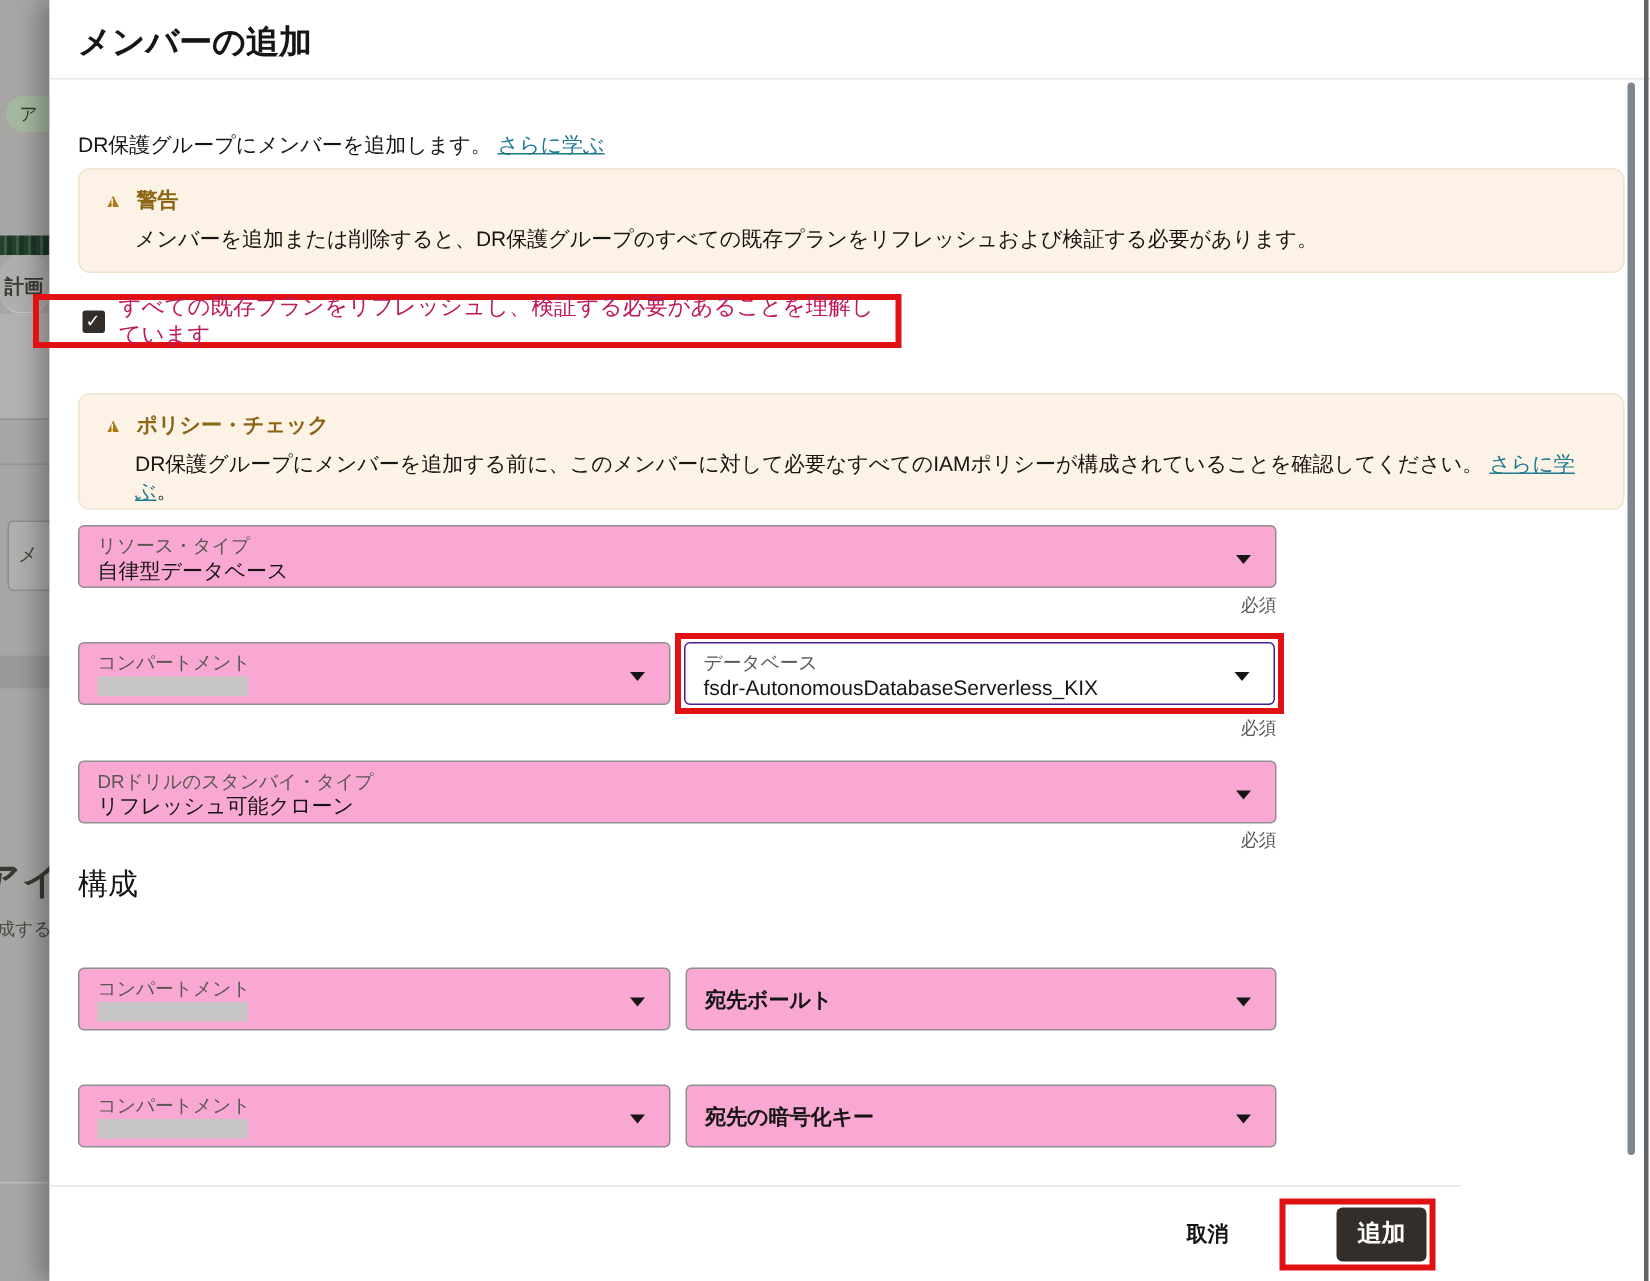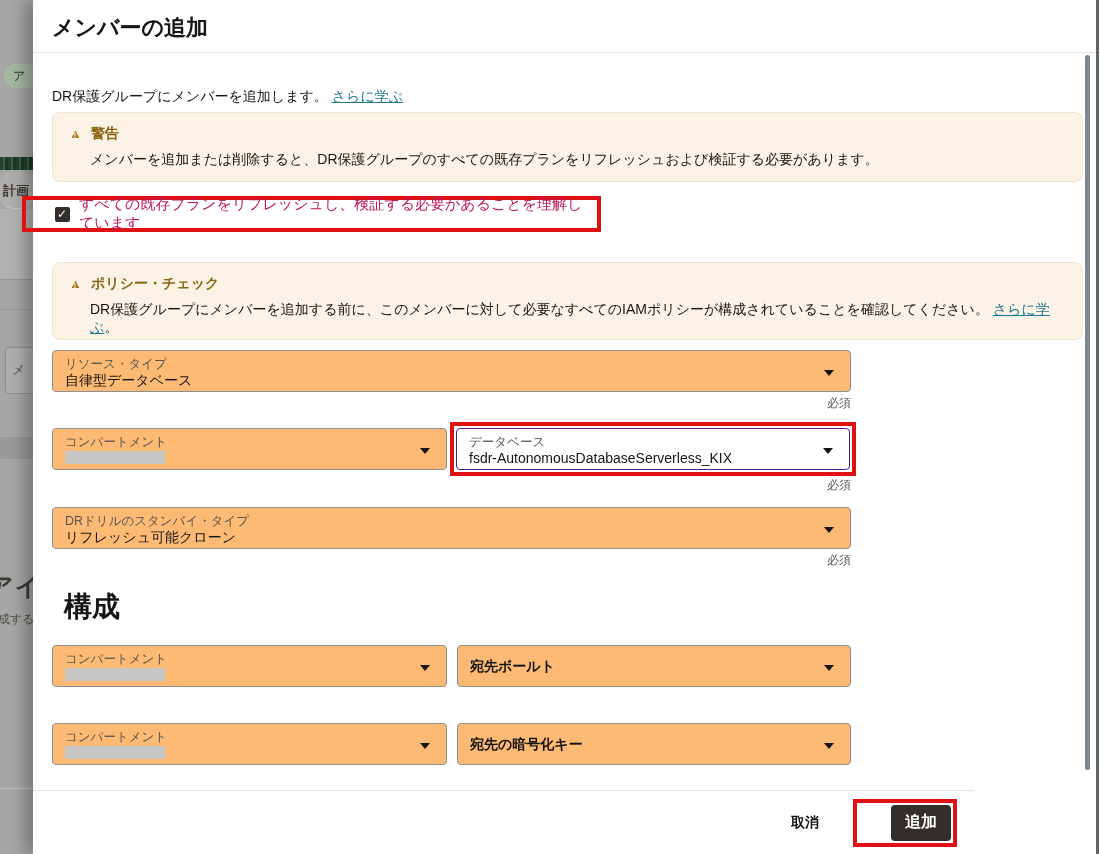--- a/index.html
+++ b/index.html
@@ -37,38 +37,38 @@
   .notice-msg { margin:8px 0 2px 21px; font-size:14px; color:#161513; }
   #warning-box { top:112px; height:44px; }
   #policy-box { top:262px; height:52px; }
 
   .red-outline { border:4px solid #e01112; box-sizing:border-box; }
   #ack-box { position:absolute; left:-11px; top:196px; width:579px; height:36px; display:flex; align-items:center; padding-left:29px; }
   .checkbox { position:relative; width:15px; height:15px; background:#332e2a; border-radius:2px; margin-right:9px; flex:none; }
   .checkbox::after { content:"✓"; position:absolute; left:2px; top:0px; font-size:12px; color:#fff; font-weight:bold; }
   #ack-label { font-size:15px; color:#be185d; }
 
-  .field { position:absolute; height:42px; border:1px solid #8f8f8f; border-radius:4px; background:#fdba74; box-sizing:border-box; cursor:pointer; }
+  .field { position:absolute; height:42px; border:1px solid #8f8f8f; border-radius:4px; background:#f9a8d4; box-sizing:border-box; cursor:pointer; }
   .flabel { position:absolute; left:12px; top:5px; font-size:12.5px; color:#58564f; white-space:nowrap; }
   .fvalue { position:absolute; left:12px; top:21px; font-size:14px; color:#161513; white-space:nowrap; }
   .fredact { position:absolute; left:12px; top:22px; width:100px; height:13px; background:#c7c5c3; }
   .fcenter { position:absolute; left:12px; top:12px; font-size:14px; font-weight:bold; color:#161513; white-space:nowrap; }
   .arrow { position:absolute; right:16px; top:19px; width:0; height:0; border-left:5px solid transparent; border-right:5px solid transparent; border-top:6px solid #161513; }
   .req { position:absolute; left:19px; width:799px; text-align:right; font-size:12px; color:#5b5955; }
 
   #f-resource { left:19px; top:350px; width:799px; }
   #req1 { top:395px; }
   #f-comp1 { left:19px; top:428px; width:395px; }
   #db-outline { position:absolute; left:417px; top:422px; padding:2px; width:406px; height:54px; }
   #f-database { position:relative; width:394px; height:42px; border:1px solid #4c1d95; border-radius:4px; background:#fff; box-sizing:border-box; cursor:pointer; }
   #req2 { top:477px; }
   #f-standby { left:19px; top:507px; width:799px; }
   #req3 { top:552px; }
 
-  #config-heading { position:absolute; left:19px; top:576px; margin:12px; font-size:28px; font-weight:bold; color:#161513; }
+  #config-heading { position:absolute; left:19px; top:576px; margin:0; font-size:20px; font-weight:normal; color:#161513; }
   #f-comp2 { left:19px; top:645px; width:395px; }
   #f-vault { left:424px; top:645px; width:394px; }
   #f-comp3 { left:19px; top:723px; width:395px; }
   #f-key   { left:424px; top:723px; width:394px; }
 
   #modal-footer { position:absolute; left:0; top:790px; width:941px; height:64px; border-top:1px solid #e7e5e3; display:flex; align-items:center; justify-content:flex-end; padding-right:17px; box-sizing:border-box; }
   #cancel-btn { background:none; border:none; font-family:inherit; font-size:14px; font-weight:bold; color:#161513; margin-right:24px; cursor:pointer; padding:6px 10px; }
   #add-outline { padding:2px; background:#fff; }
   #add-btn { display:block; min-width:56px; height:36px; background:#332e2a; color:#fff; border:none; border-radius:4px; font-family:Liberation Mono, monospace; font-size:16px; font-weight:bold; padding:0 14px; cursor:pointer;margin-left:32px; }
 

